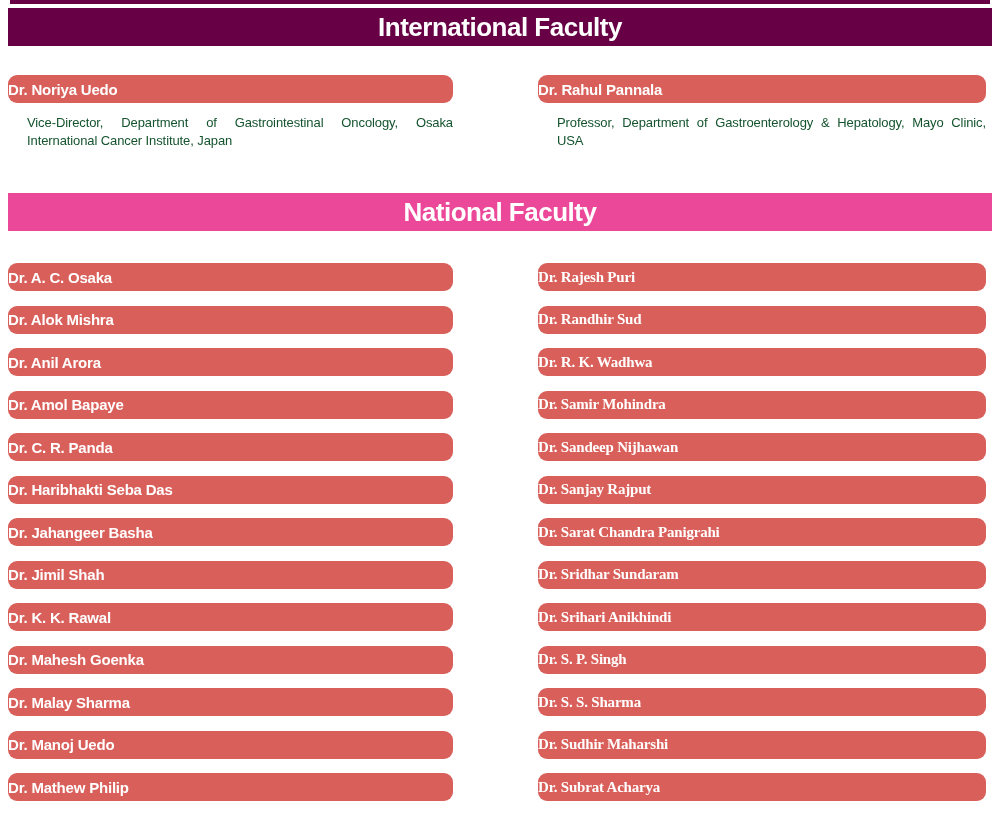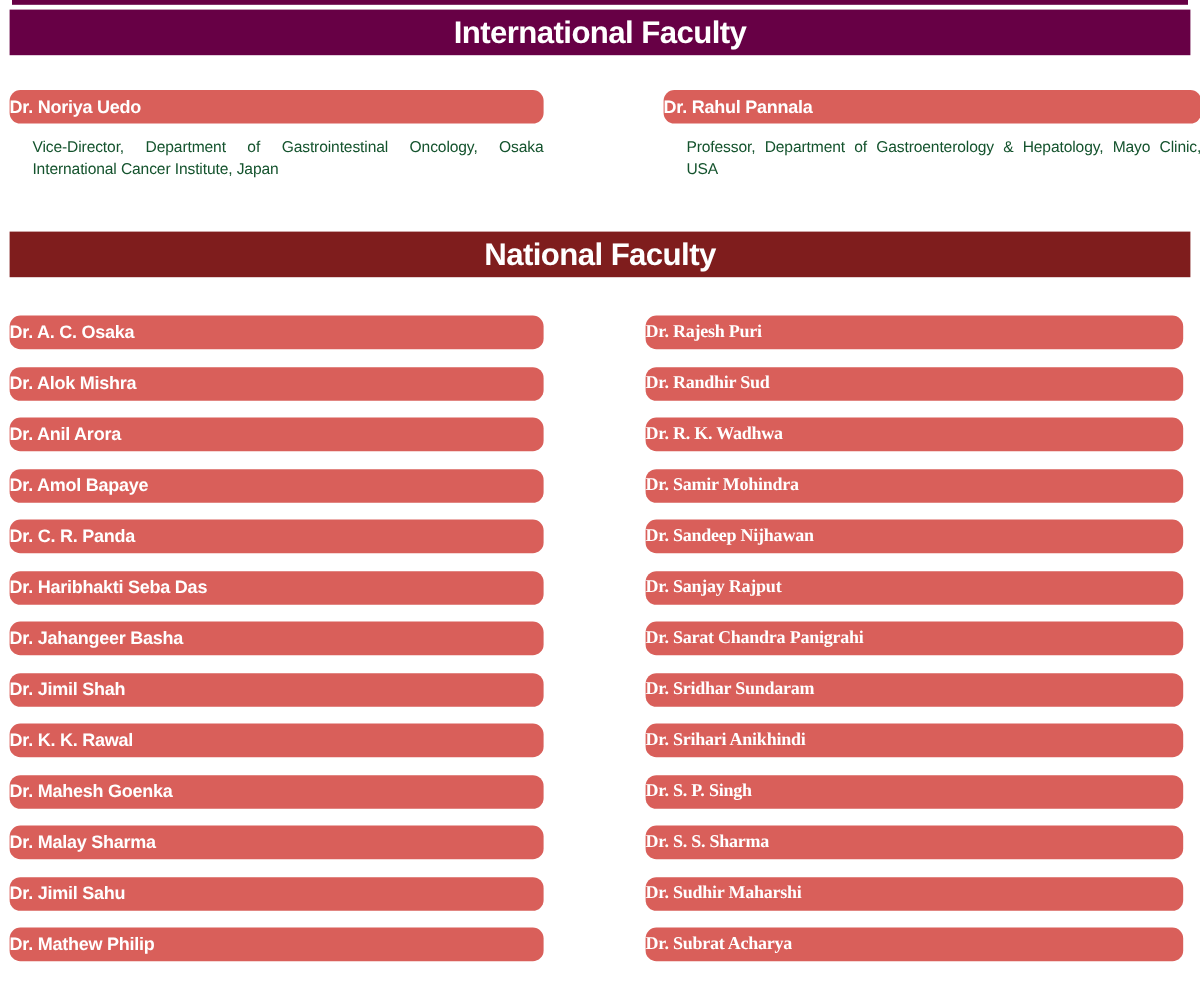--- a/index.html
+++ b/index.html
@@ -30,38 +30,38 @@
     height: 38px;
     display: flex;
     align-items: center;
     justify-content: center;
     color: #ffffff;
     font-weight: bold;
     font-size: 26px;
     letter-spacing: -0.5px;
   }
   .band-intl { top: 8px;   background: #670045; }
-  .band-natl { top: 193px; background: #7f1d1d; }
+  .band-natl { top: 193px; background: #ec4899; }
 
   .pill {
     height: 28px;
     background: #d95f5a;
     border-radius: 9px;
     color: #ffffff;
     font-weight: bold;
     font-size: 15px;
     display: flex;
     align-items: center;
     box-sizing: border-box;
     letter-spacing: -0.2px;
   }
 
   .intl-card { position: absolute; top: 75px; }
   .intl-card.left  { left: 8px;   width: 445px; }
-  .intl-card.right { left: 553px; width: 448px; }
+  .intl-card.right { left: 538px; width: 448px; }
   .intl-desc {
     margin-top: 11px;
     padding-left: 19px;
     font-weight: normal;
     font-size: 13px;
     line-height: 1.42;
     color: #14532d;
     text-align: justify;
     letter-spacing: -0.1px;
   }
@@ -133,21 +133,21 @@
     <div class="pill">
         <span>Dr. K. K. Rawal</span>
       </div>
     <div class="pill">
         <span>Dr. Mahesh Goenka</span>
       </div>
     <div class="pill">
         <span>Dr. Malay Sharma</span>
       </div>
     <div class="pill">
-        <span>Dr. Jimil Sahu</span>
+        <span>Dr. Manoj Uedo</span>
       </div>
     <div class="pill">
         <span>Dr. Mathew Philip</span>
       </div>
   </div>
 
   <div class="natl-col right">
     <div class="pill">
         <span>Dr. Rajesh Puri</span>
       </div>

